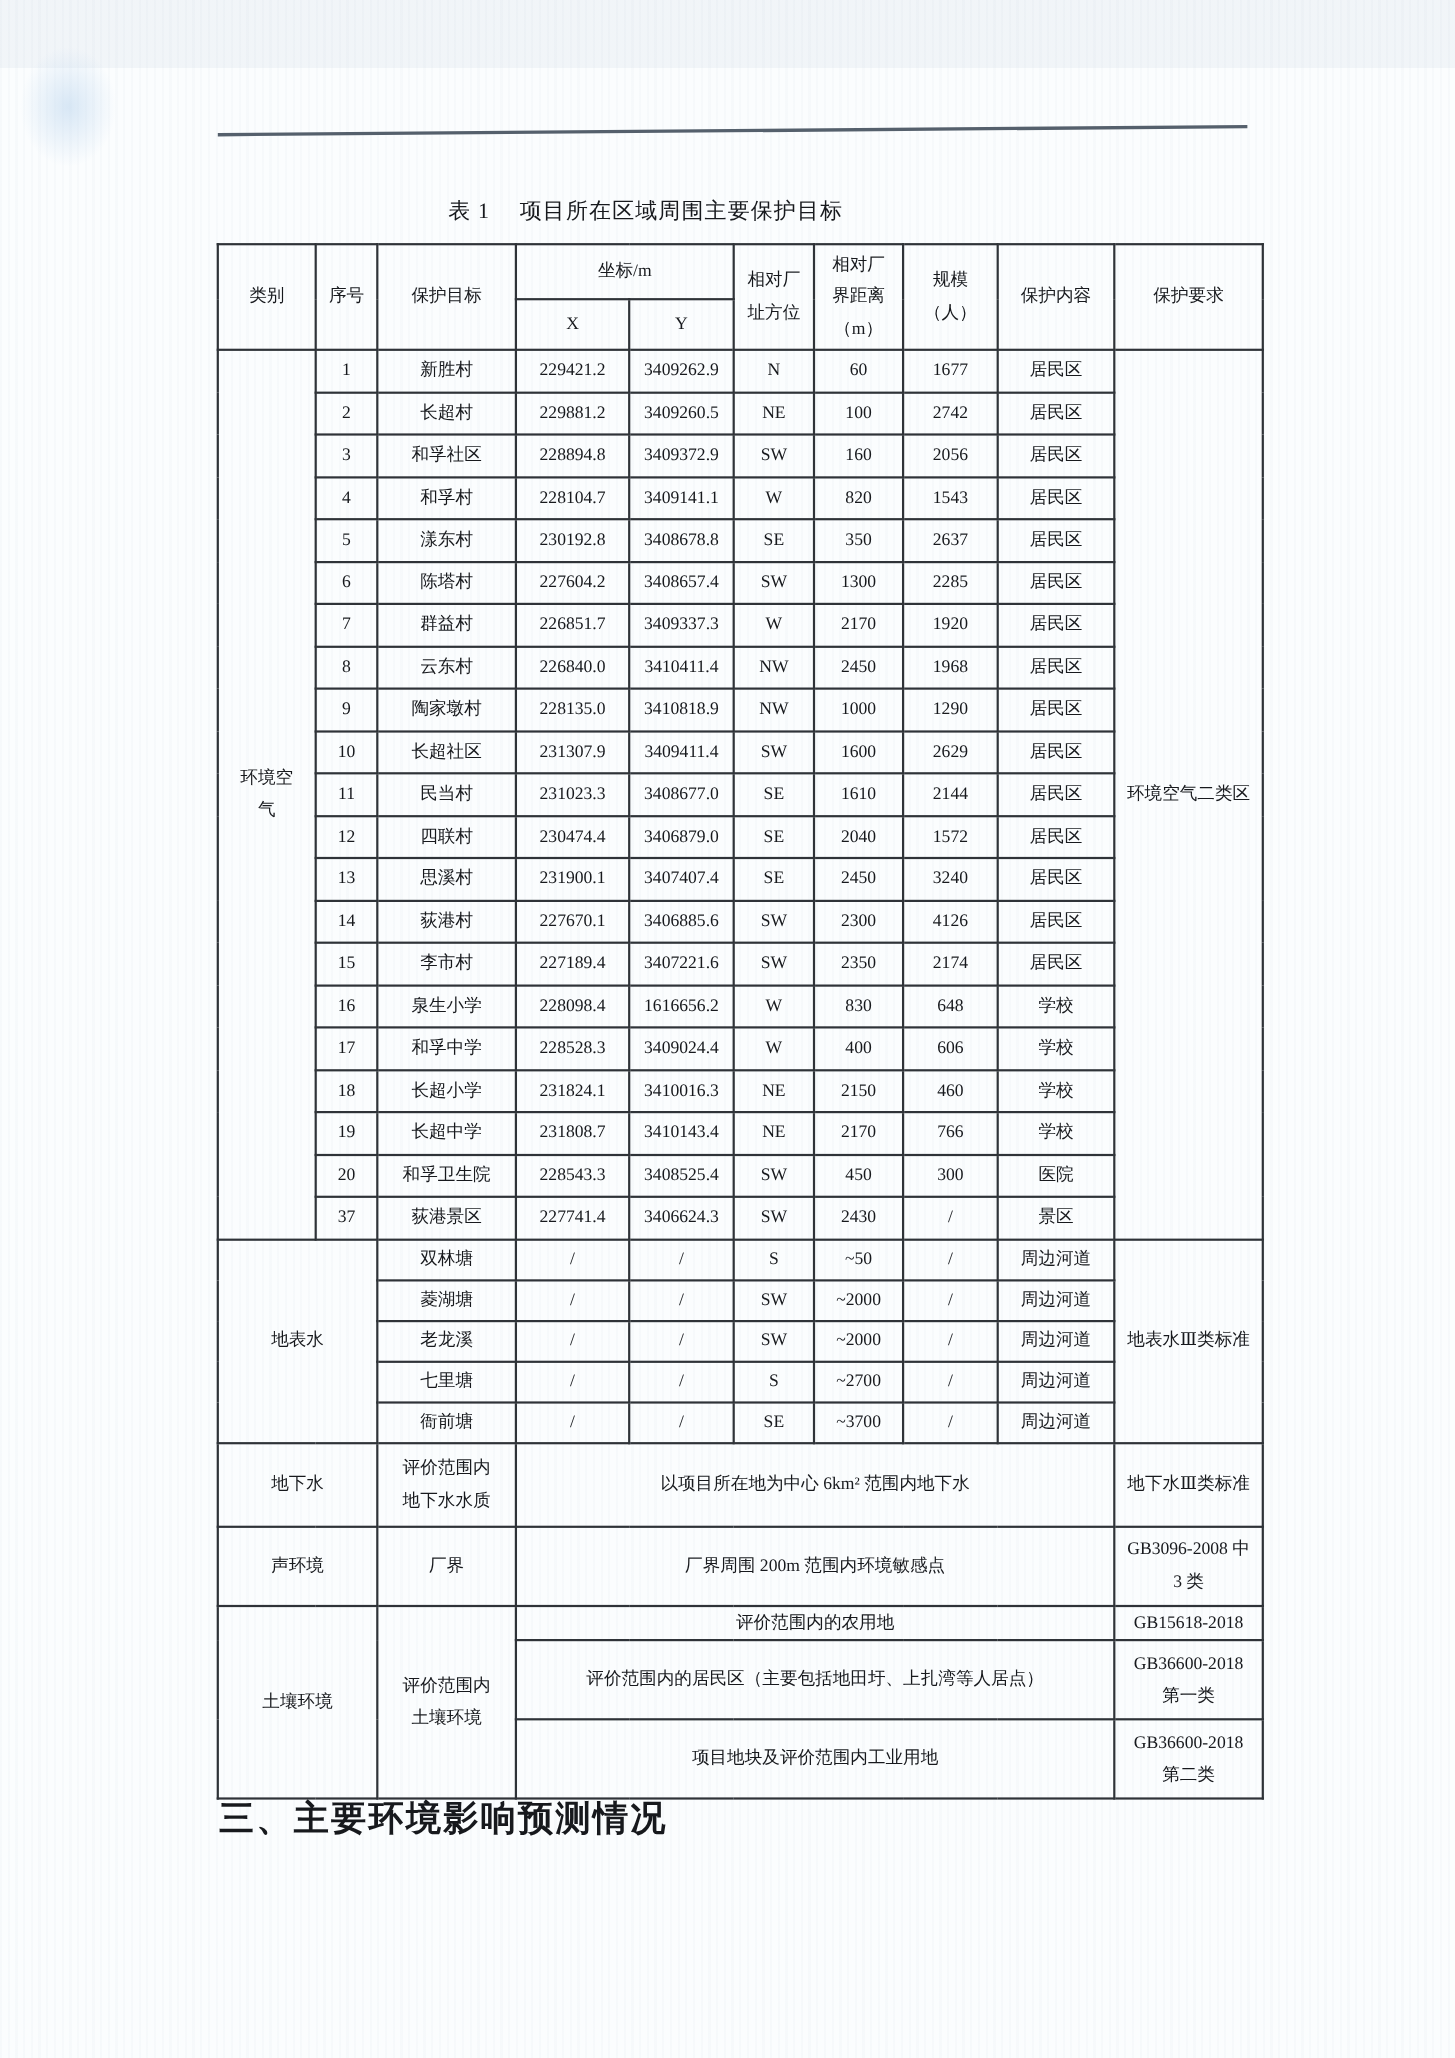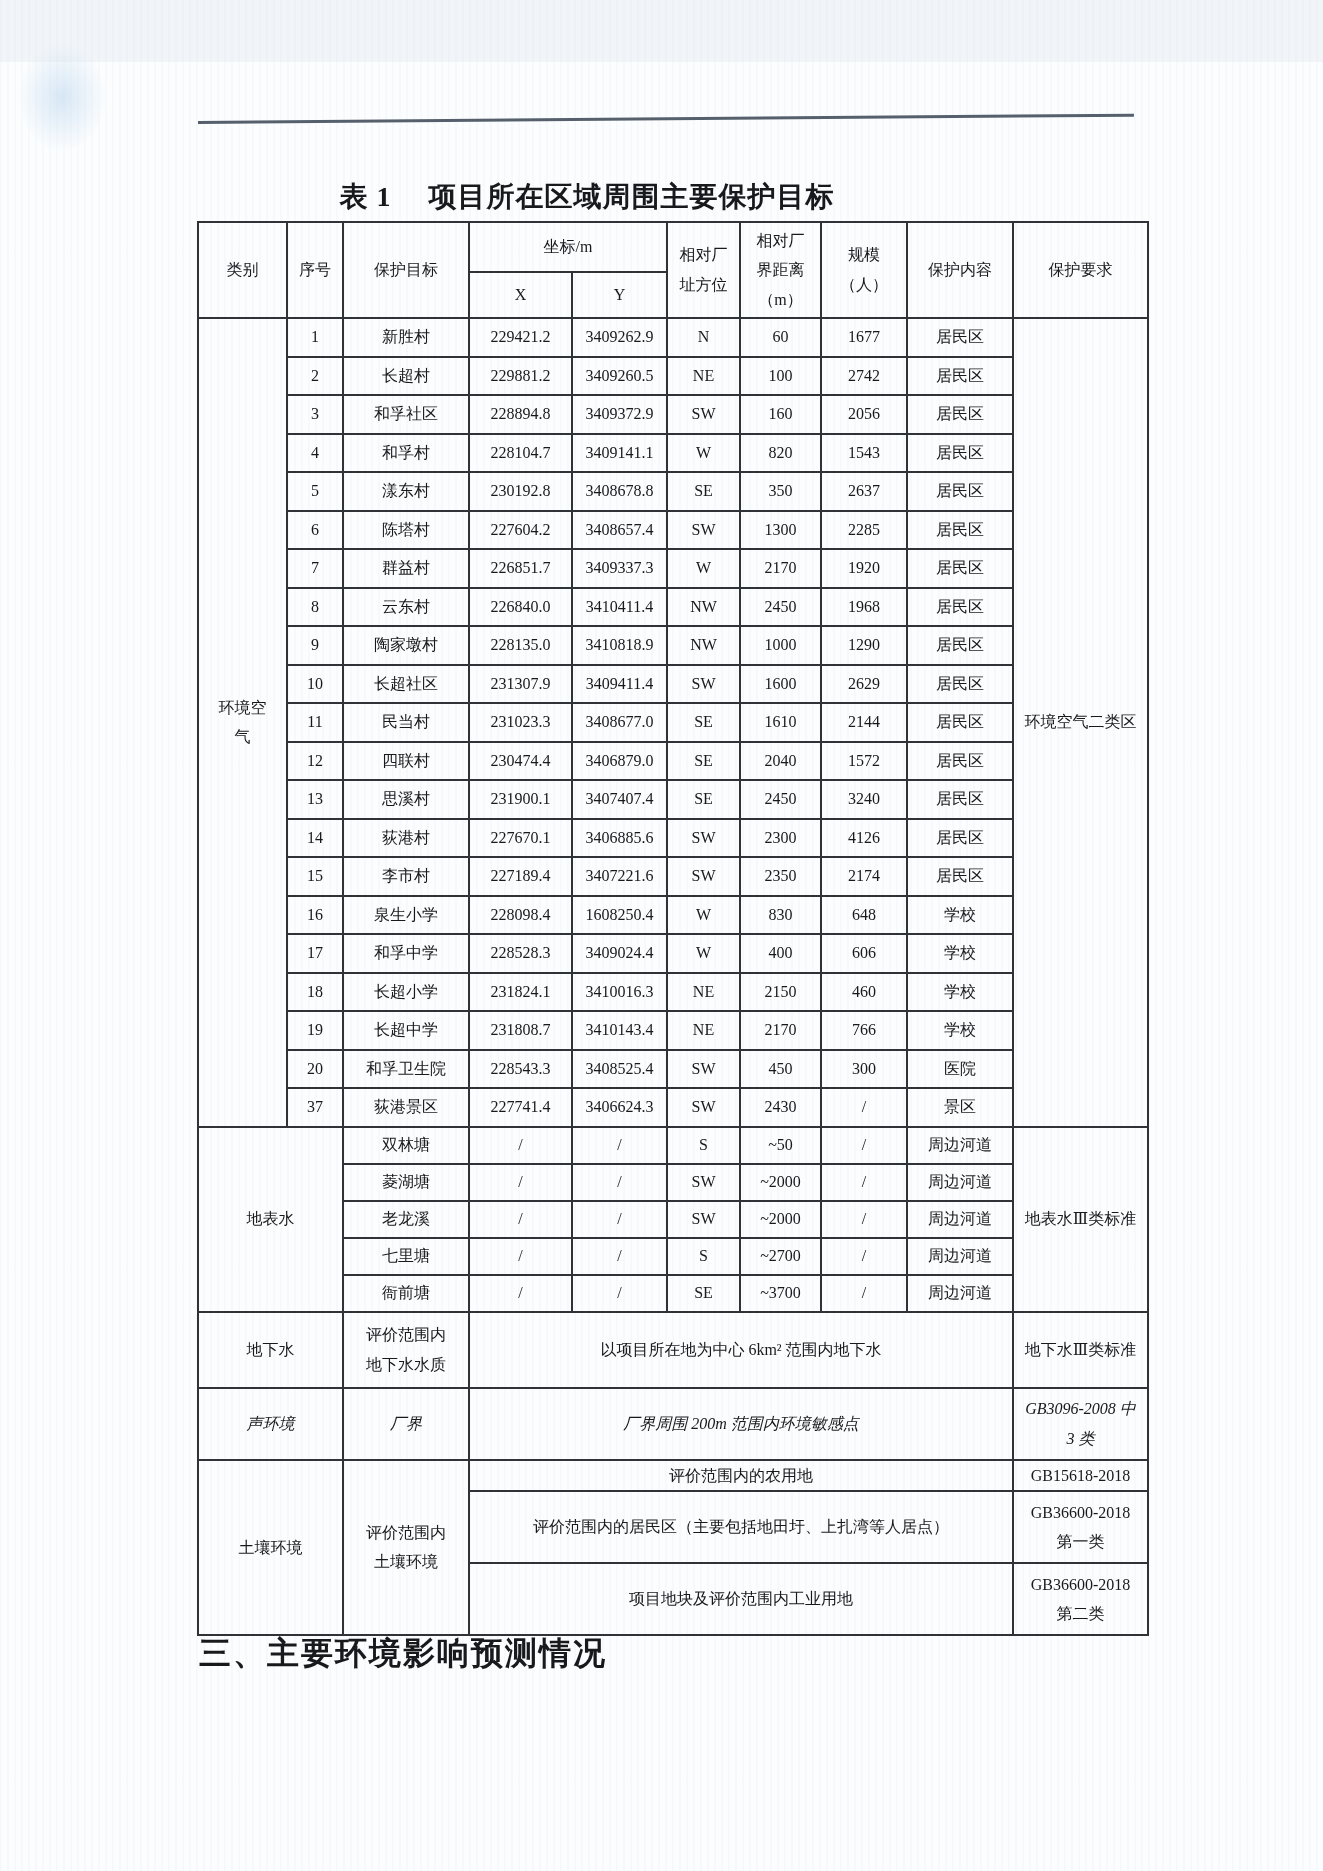--- a/index.html
+++ b/index.html
@@ -22,42 +22,42 @@
     position:absolute;left:18px;top:42px;width:88px;height:110px;
     background:radial-gradient(ellipse at center, rgba(187,213,238,0.55), rgba(187,213,238,0) 70%);
     pointer-events:none;
   }
   .top-rule{
     position:absolute;left:198px;top:121px;width:936px;height:3px;
     background:#55606c;transform:rotate(-0.45deg);transform-origin:left center;
   }
   .doc-title{
     position:absolute;left:197px;top:178px;width:780px;
-    text-align:center;font-size:28px;font-weight:bold;letter-spacing:1px;
+    text-align:center;font-size:20px;font-weight:normal;letter-spacing:1px;
     white-space:pre;
   }
   table.main{
     position:absolute;left:197px;top:221px;width:950px;
     border-collapse:collapse;table-layout:fixed;
     font-size:16px;
   }
   table.main th, table.main td{
     border:2px solid #2f3338;
     text-align:center;vertical-align:middle;
     padding:0 2px;
     font-weight:normal;
     white-space:pre-line;
     line-height:1.85;
     overflow:hidden;
   }
   tr.h1{height:50px;} tr.h2{height:46px;}
   tr.r-air{height:38.5px;}
   tr.r-water{height:37px;}
   tr.r-gw{height:76px;}
-  tr.r-noise{height:72px;font-style:italic;}
+  tr.r-noise{height:72px;}
   tr.r-soil-a{height:30px;}
   tr.r-soil-b{height:72px;padding-left:14px;}
   tr.r-soil-c{height:72px;}
   .section-heading{
     position:absolute;left:199px;top:1632px;
     font-family:"Liberation Sans","DejaVu Sans",sans-serif;
     font-size:32px;font-weight:bold;letter-spacing:2px;
   }
 </style>
 </head>
@@ -254,21 +254,21 @@
         <td>3407221.6</td>
         <td>SW</td>
         <td>2350</td>
         <td>2174</td>
         <td>居民区</td>
       </tr>
       <tr class="r-air">
         <td>16</td>
         <td>泉生小学</td>
         <td>228098.4</td>
-        <td>1608250.4</td>
+        <td>1616656.2</td>
         <td>W</td>
         <td>830</td>
         <td>648</td>
         <td>学校</td>
       </tr>
       <tr class="r-air">
         <td>17</td>
         <td>和孚中学</td>
         <td>228528.3</td>
         <td>3409024.4</td>

